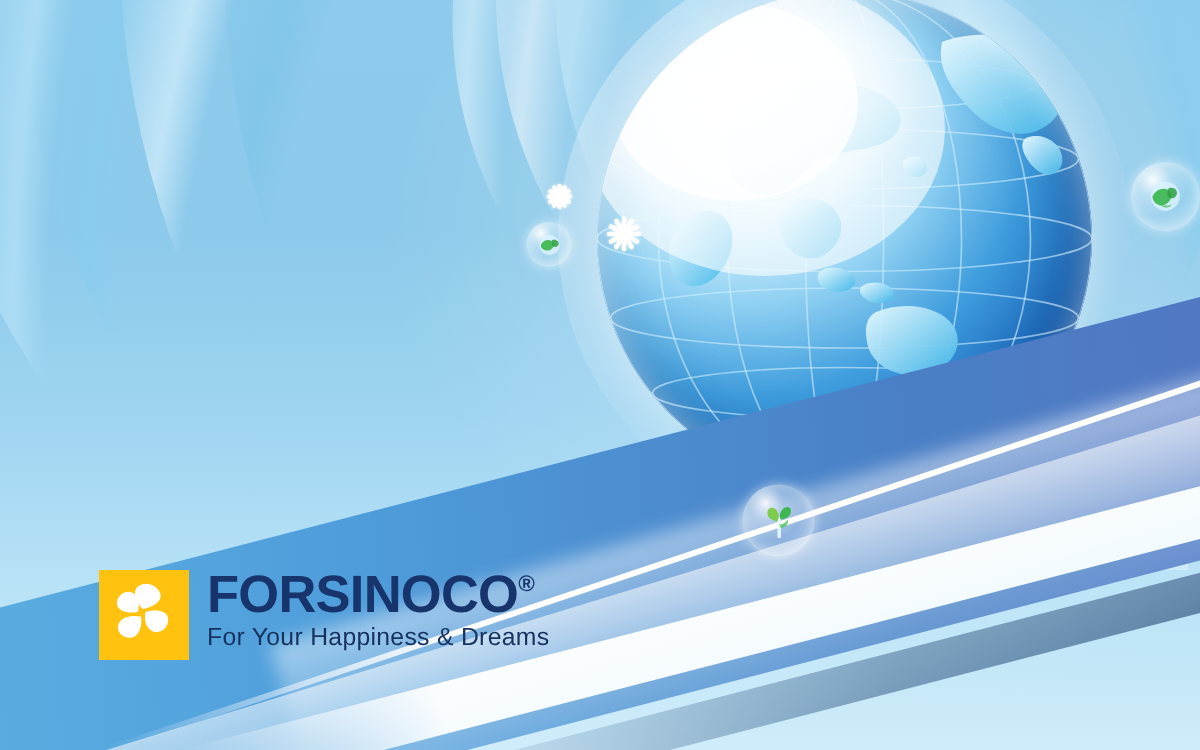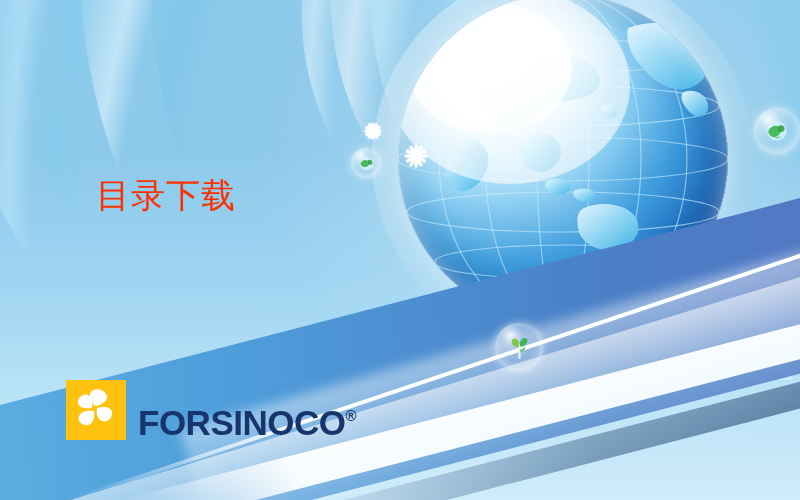--- a/index.html
+++ b/index.html
@@ -145,21 +145,21 @@
     white-space:nowrap;
     font-family:"Liberation Serif","DejaVu Serif",serif;
   }
   .headline .l1{ display:block; font-family:"Liberation Sans","DejaVu Sans",sans-serif; }
   .headline .l2{ display:block; margin-left:12px; }
 
   
   .logo{
     position:absolute; left:66px; top:380px;
     z-index:20;
-    display:flex; align-items:flex-end; gap:12px;
+    display:flex; align-items:flex-start; gap:12px;
   }
   .logo-mark{
     width:60px; height:60px; flex:0 0 60px;
     background:#ffc20e;
     position:relative;
   }
   .logo-text{ display:flex; flex-direction:column; }
   .logo-word{
     color:#17356c;
     font-size:35px;
@@ -352,35 +352,35 @@
       <svg viewBox="0 0 24 24" width="100%" height="100%" aria-hidden="true">
         <circle cx="12" cy="12" r="9" fill="#d9f2ff" opacity=".8"></circle>
         <path d="M4,12 C6,8 10,6 14,8 C17,10 16,15 12,17 C8,19 4,16 4,12 Z" fill="#39b54a" opacity=".9"></path>
         <path d="M14,7 C17,6 20,8 19,11 C18,14 14,14 13,11 Z" fill="#2e9f3f" opacity=".85"></path>
         <path d="M9,17 C11,18 14,18 16,17 C15,19 11,20 9,17 Z" fill="#4fc15a" opacity=".8"></path>
       </svg>
     </div>
   </div>
 
   <div class="headline">
-    <span class="l2">目录下载</span>
   </div>
 
   <div class="logo">
     <div class="logo-mark">
       <svg viewBox="0 0 60 60" width="60" height="60" aria-hidden="true">
         <g fill="#ffffff">
           <path d="M29,26 C24,20 22,14 26,11 C31,7 39,10 41,16 C42,21 36,25 29,26 Z"></path>
           <path d="M31,28 C38,26 45,27 46,32 C47,38 41,43 36,41 C31,39 30,33 31,28 Z"></path>
           <path d="M28,31 C29,37 27,44 22,45 C16,46 11,41 13,36 C15,31 22,30 28,31 Z"></path>
           <path d="M26,28 C20,29 13,28 12,23 C11,18 17,13 22,15 C27,17 27,23 26,28 Z"></path>
         </g>
       </svg>
     </div>
     <div class="logo-text">
       <div class="logo-word">
         <span>FORSINOCO</span>
           <span class="reg">®</span>
       </div>
+      <div class="logo-tag">For Your Happiness &amp; Dreams</div>
     </div>
   </div>
 
 </div>
 
 </body></html>

